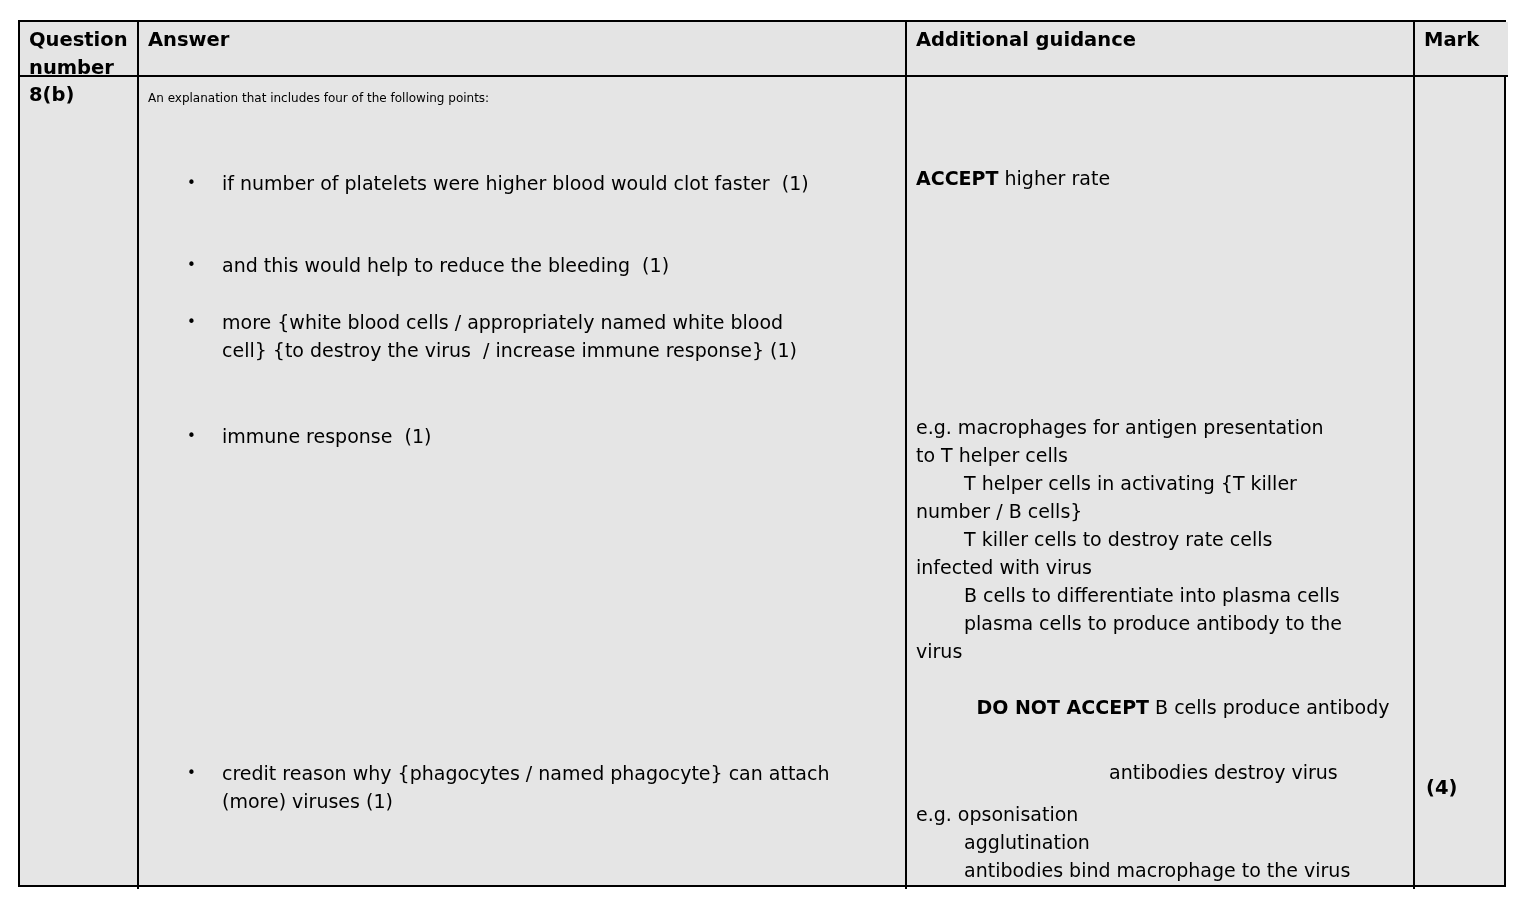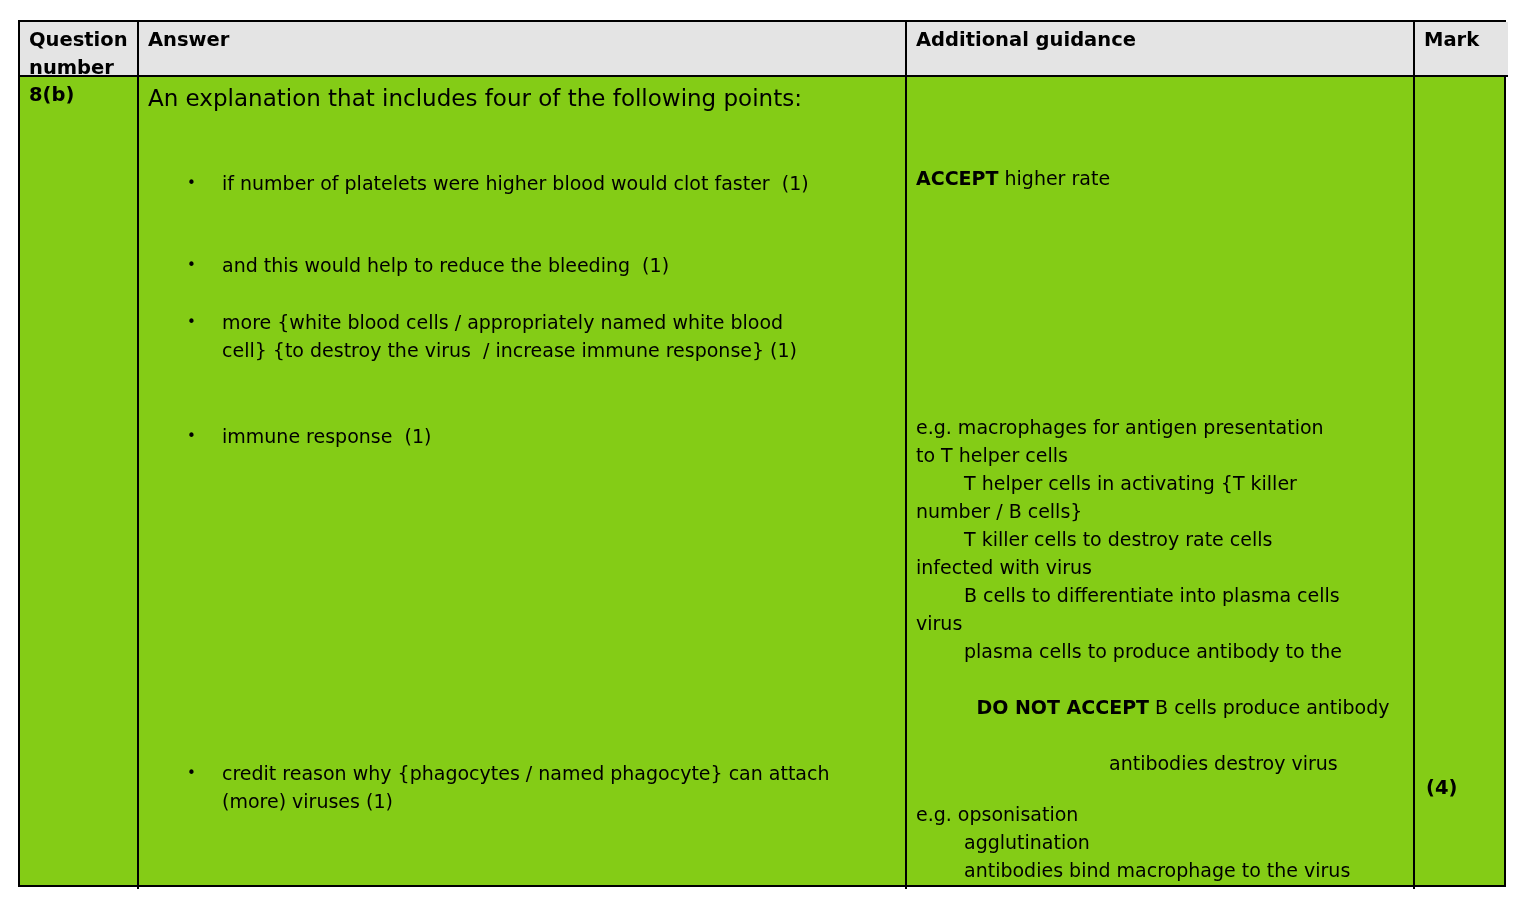--- a/index.html
+++ b/index.html
@@ -22,21 +22,21 @@
     position: absolute;
     left: 18px;
     top: 20px;
     width: 1488px;
     height: 867px;
     display: grid;
     grid-template-columns: 119px 768px 508px 93px;
     grid-template-rows: 55px 812px;
     border: 2px solid #000000;
     box-sizing: border-box;
-    background: #84cc16;
+    background: #e5e5e5;
   }
   .cell {
     border-right: 2px solid #000000;
     border-bottom: 2px solid #000000;
     box-sizing: border-box;
     position: relative;
     overflow: hidden;
   }
   .cell.lastcol { border-right: none; }
   .cell.lastrow { border-bottom: none; }
@@ -53,21 +53,21 @@
     top: 6px;
     left: 9px;
     font-weight: bold;
     font-size: 19.5px;
   }
   
   .intro {
     position: absolute;
     top: 7px;
     left: 9px;
-    font-size: 23px;
+    font-size: 12px;
     line-height: 28px;
   }
   .bullet {
     position: absolute;
     left: 48px;
     display: flex;
     font-size: 19px;
     line-height: 28px;
   }
   .bullet .dot {
@@ -87,21 +87,21 @@
     left: 9px;
     right: 4px;
     font-size: 19px;
     line-height: 28px;
   }
   .g-accept { top: 87px; }
   .g-block2 { top: 336px; }
   .g-block3 { top: 712px; margin-top: 11px; }
   .ln { white-space: pre-wrap; }
   .ln.ind1 { padding-left: 48px; }
-  .ln.ind2 { padding-left: 193px; }
+  .ln.ind2 { padding-left: 193px; margin-top: 9px; }
   .bold { font-weight: bold; }
   
   .mark {
     position: absolute;
     top: 699px;
     left: 11px;
     font-weight: bold;
     font-size: 19.5px;
   }
 </style>
@@ -175,22 +175,22 @@
       </div>
 
       <div class="gblock g-block2">
         <div class="ln">e.g. macrophages for antigen presentation</div>
         <div class="ln">to T helper cells</div>
         <div class="ln ind1">T helper cells in activating {T killer</div>
         <div class="ln">number / B cells}</div>
         <div class="ln ind1">T killer cells to destroy rate cells</div>
         <div class="ln">infected with virus</div>
         <div class="ln ind1">B cells to differentiate into plasma cells</div>
+        <div class="ln ind1">plasma cells to produce antibody to the</div>
         <div class="ln">virus</div>
-        <div class="ln ind1">plasma cells to produce antibody to the</div>
         <div class="ln">
           <span class="bold txt">DO NOT ACCEPT</span><span class="txt"> B cells produce antibody</span>
         </div>
         <div class="ln ind2">antibodies destroy virus</div>
       </div>
 
       <div class="gblock g-block3">
         <div class="ln">e.g. opsonisation</div>
         <div class="ln ind1">agglutination</div>
         <div class="ln ind1">antibodies bind macrophage to the virus</div>

